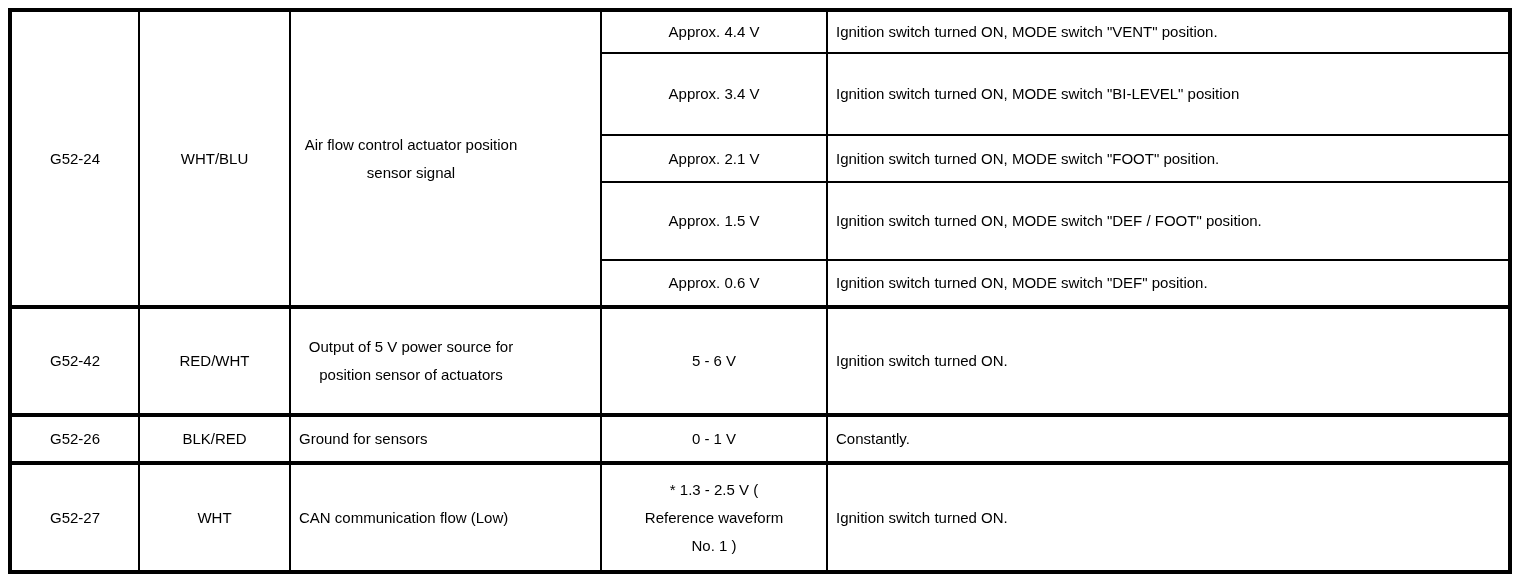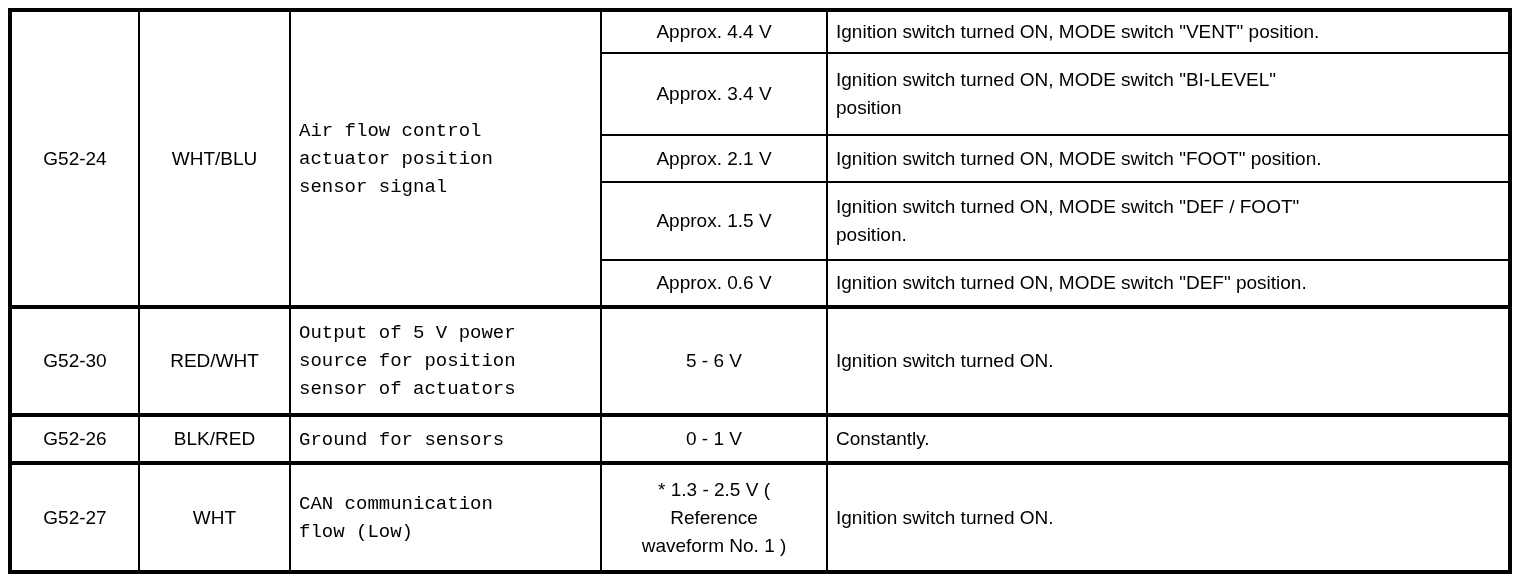--- a/index.html
+++ b/index.html
@@ -21,21 +21,21 @@
     top: 8px;
     width: 1500px;
     border-collapse: collapse;
     table-layout: fixed;
     border: 4px solid #000;
   }
   table.pinout td {
     border: 2px solid #000;
     vertical-align: middle;
     color: #000;
-    font-size: 19px;
+    font-size: 15px;
     line-height: 28px;
     padding: 4px 8px;
     overflow: hidden;
   }
   tr.group-start > td {
     border-top-width: 4px;
   }
   td.center {
     text-align: center;
     padding: 4px 4px;
@@ -44,22 +44,21 @@
     text-align: left;
     padding-left: 10px;
   }
   td.cond {
     text-align: left;
     padding-left: 12px;
   }
   td.desc > span {
     display: inline-block;
     max-width: 224px;
-    text-align: left;
-    font-family: Liberation Mono, monospace;
+    text-align: center;
   }
   td.volt > span {
     display: inline-block;
     max-width: 158px;
     text-align: center;
   }
   td.cond > span {
     display: inline-block;
     max-width: 500px;
     text-align: left;
@@ -106,21 +105,21 @@
       <tr class="r4">
         <td class="center volt"><span>Approx. 1.5 V</span></td>
         <td class="cond"><span>Ignition switch turned ON, MODE switch "DEF / FOOT" position.</span></td>
       </tr>
       <tr class="r5">
         <td class="center volt"><span>Approx. 0.6 V</span></td>
         <td class="cond"><span>Ignition switch turned ON, MODE switch "DEF" position.</span></td>
       </tr>
 
       <tr class="r6 group-start">
-        <td class="center"><span>G52-30</span></td>
+        <td class="center"><span>G52-42</span></td>
         <td class="center"><span>RED/WHT</span></td>
         <td class="desc"><span>Output of 5 V power source for position sensor of actuators</span></td>
         <td class="center volt"><span>5 - 6 V</span></td>
         <td class="cond"><span>Ignition switch turned ON.</span></td>
       </tr>
 
       <tr class="r7 group-start">
         <td class="center"><span>G52-26</span></td>
         <td class="center"><span>BLK/RED</span></td>
         <td class="desc"><span>Ground for sensors</span></td>

